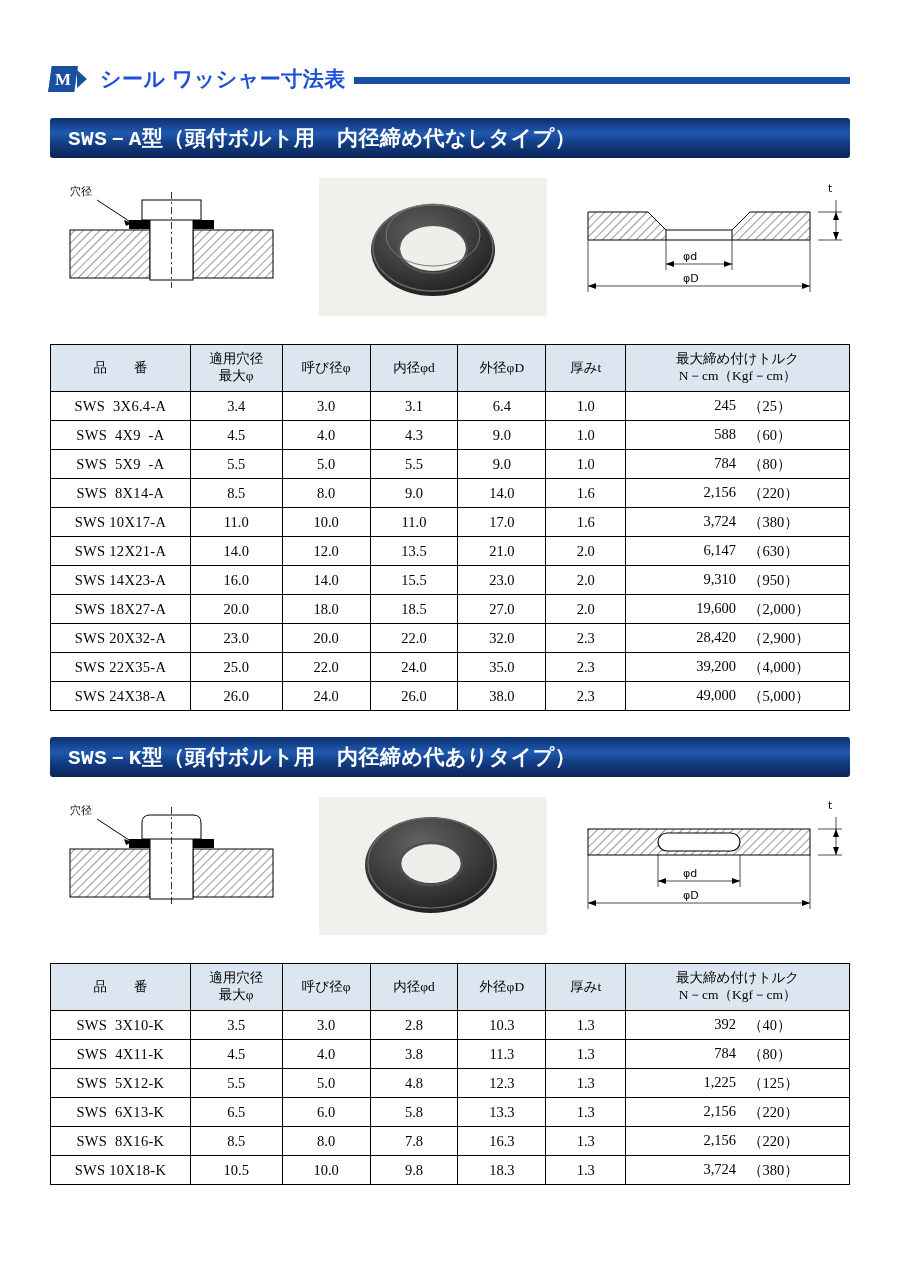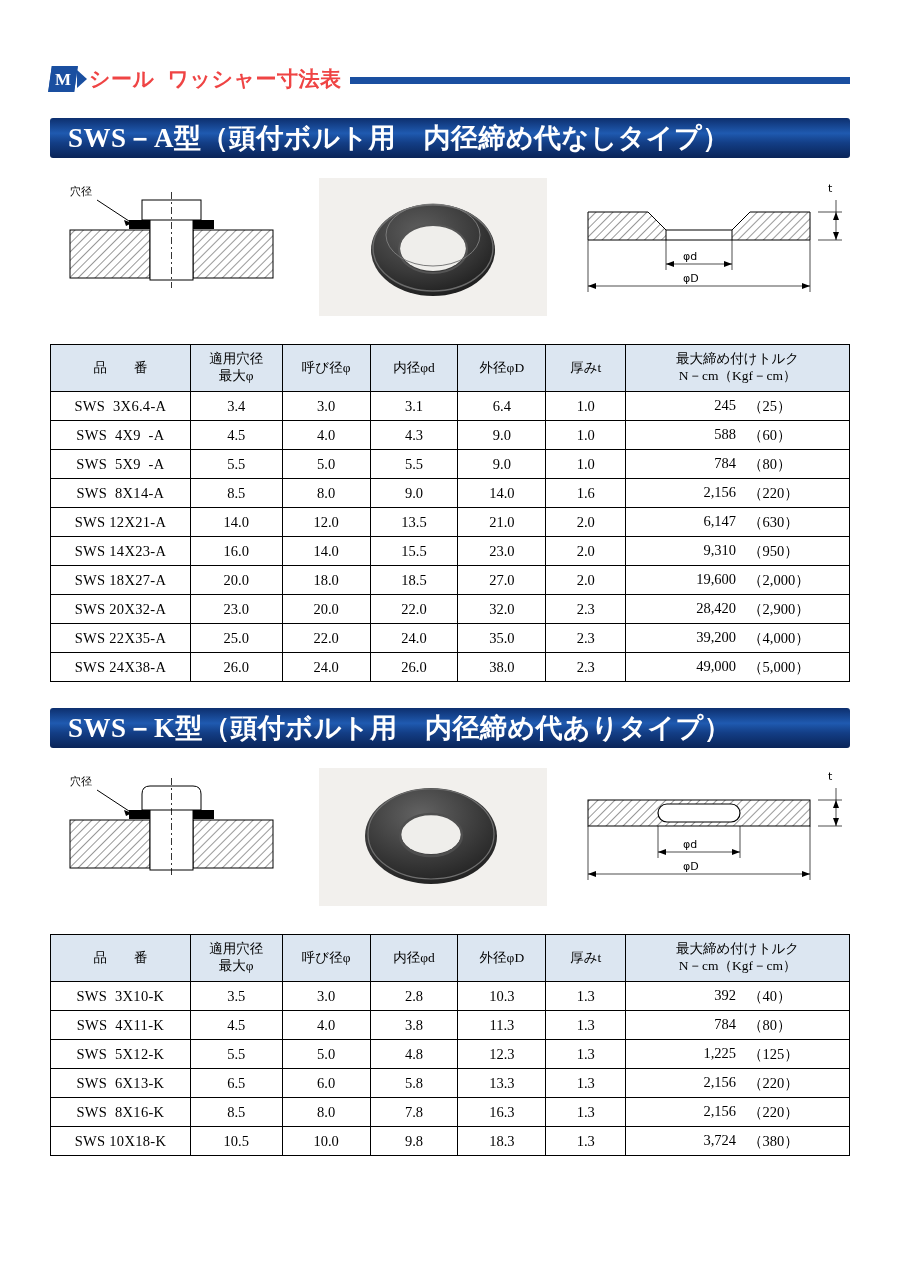--- a/index.html
+++ b/index.html
@@ -59,25 +59,25 @@
     width: 0;
     height: 0;
     border-top: 9px solid transparent;
     border-bottom: 9px solid transparent;
     border-left: 10px solid #1a4fa0;
     margin-left: 1px;
   }
   .doc-title {
     font-size: 21px;
     font-weight: bold;
-    color: #ef4444;
+    color: #1d4ed8;
     letter-spacing: 0.5px;
-    margin-left: 2px;
+    margin-left: 13px;
     white-space: nowrap;
-    font-family: Liberation Mono, monospace;
+    font-family: Liberation Sans, sans-serif;
   }
   .header-rule {
     flex: 1;
     height: 7px;
     background: #1a4fa0;
     margin-left: 8px;
     margin-top: 2px;
   }
 
   
@@ -89,24 +89,24 @@
     height: 40px;
     background: linear-gradient(to bottom, #0d2f6e 0%, #1f5ab0 38%, #133e86 62%, #0a2458 100%);
     border-radius: 3px;
     display: flex;
     align-items: center;
     padding-left: 18px;
     box-sizing: border-box;
   }
   .banner-text {
     color: #ffffff;
-    font-size: 27px;
+    font-size: 21px;
     font-weight: bold;
     letter-spacing: 0.5px;
-    font-family: Liberation Serif, serif;
+    font-family: Liberation Mono, monospace;
     white-space: nowrap;
   }
 
   
   .figures {
     display: flex;
     align-items: flex-start;
     justify-content: space-between;
     margin-top: 20px;
     height: 140px;
@@ -368,20 +368,34 @@
             <td>14.0</td>
             <td>1.6</td>
             <td class="torque-cell">
               <div class="torque-inner">
                 <span class="torque-n">2,156</span>
                 <span class="torque-k">（220）</span>
               </div>
             </td>
           </tr>
           <tr>
+            <td class="name-cell">SWS 10X17-A</td>
+            <td>11.0</td>
+            <td>10.0</td>
+            <td>11.0</td>
+            <td>17.0</td>
+            <td>1.6</td>
+            <td class="torque-cell">
+              <div class="torque-inner">
+                <span class="torque-n">3,724</span>
+                <span class="torque-k">（380）</span>
+              </div>
+            </td>
+          </tr>
+          <tr>
             <td class="name-cell">SWS 12X21-A</td>
             <td>14.0</td>
             <td>12.0</td>
             <td>13.5</td>
             <td>21.0</td>
             <td>2.0</td>
             <td class="torque-cell">
               <div class="torque-inner">
                 <span class="torque-n">6,147</span>
                 <span class="torque-k">（630）</span>

